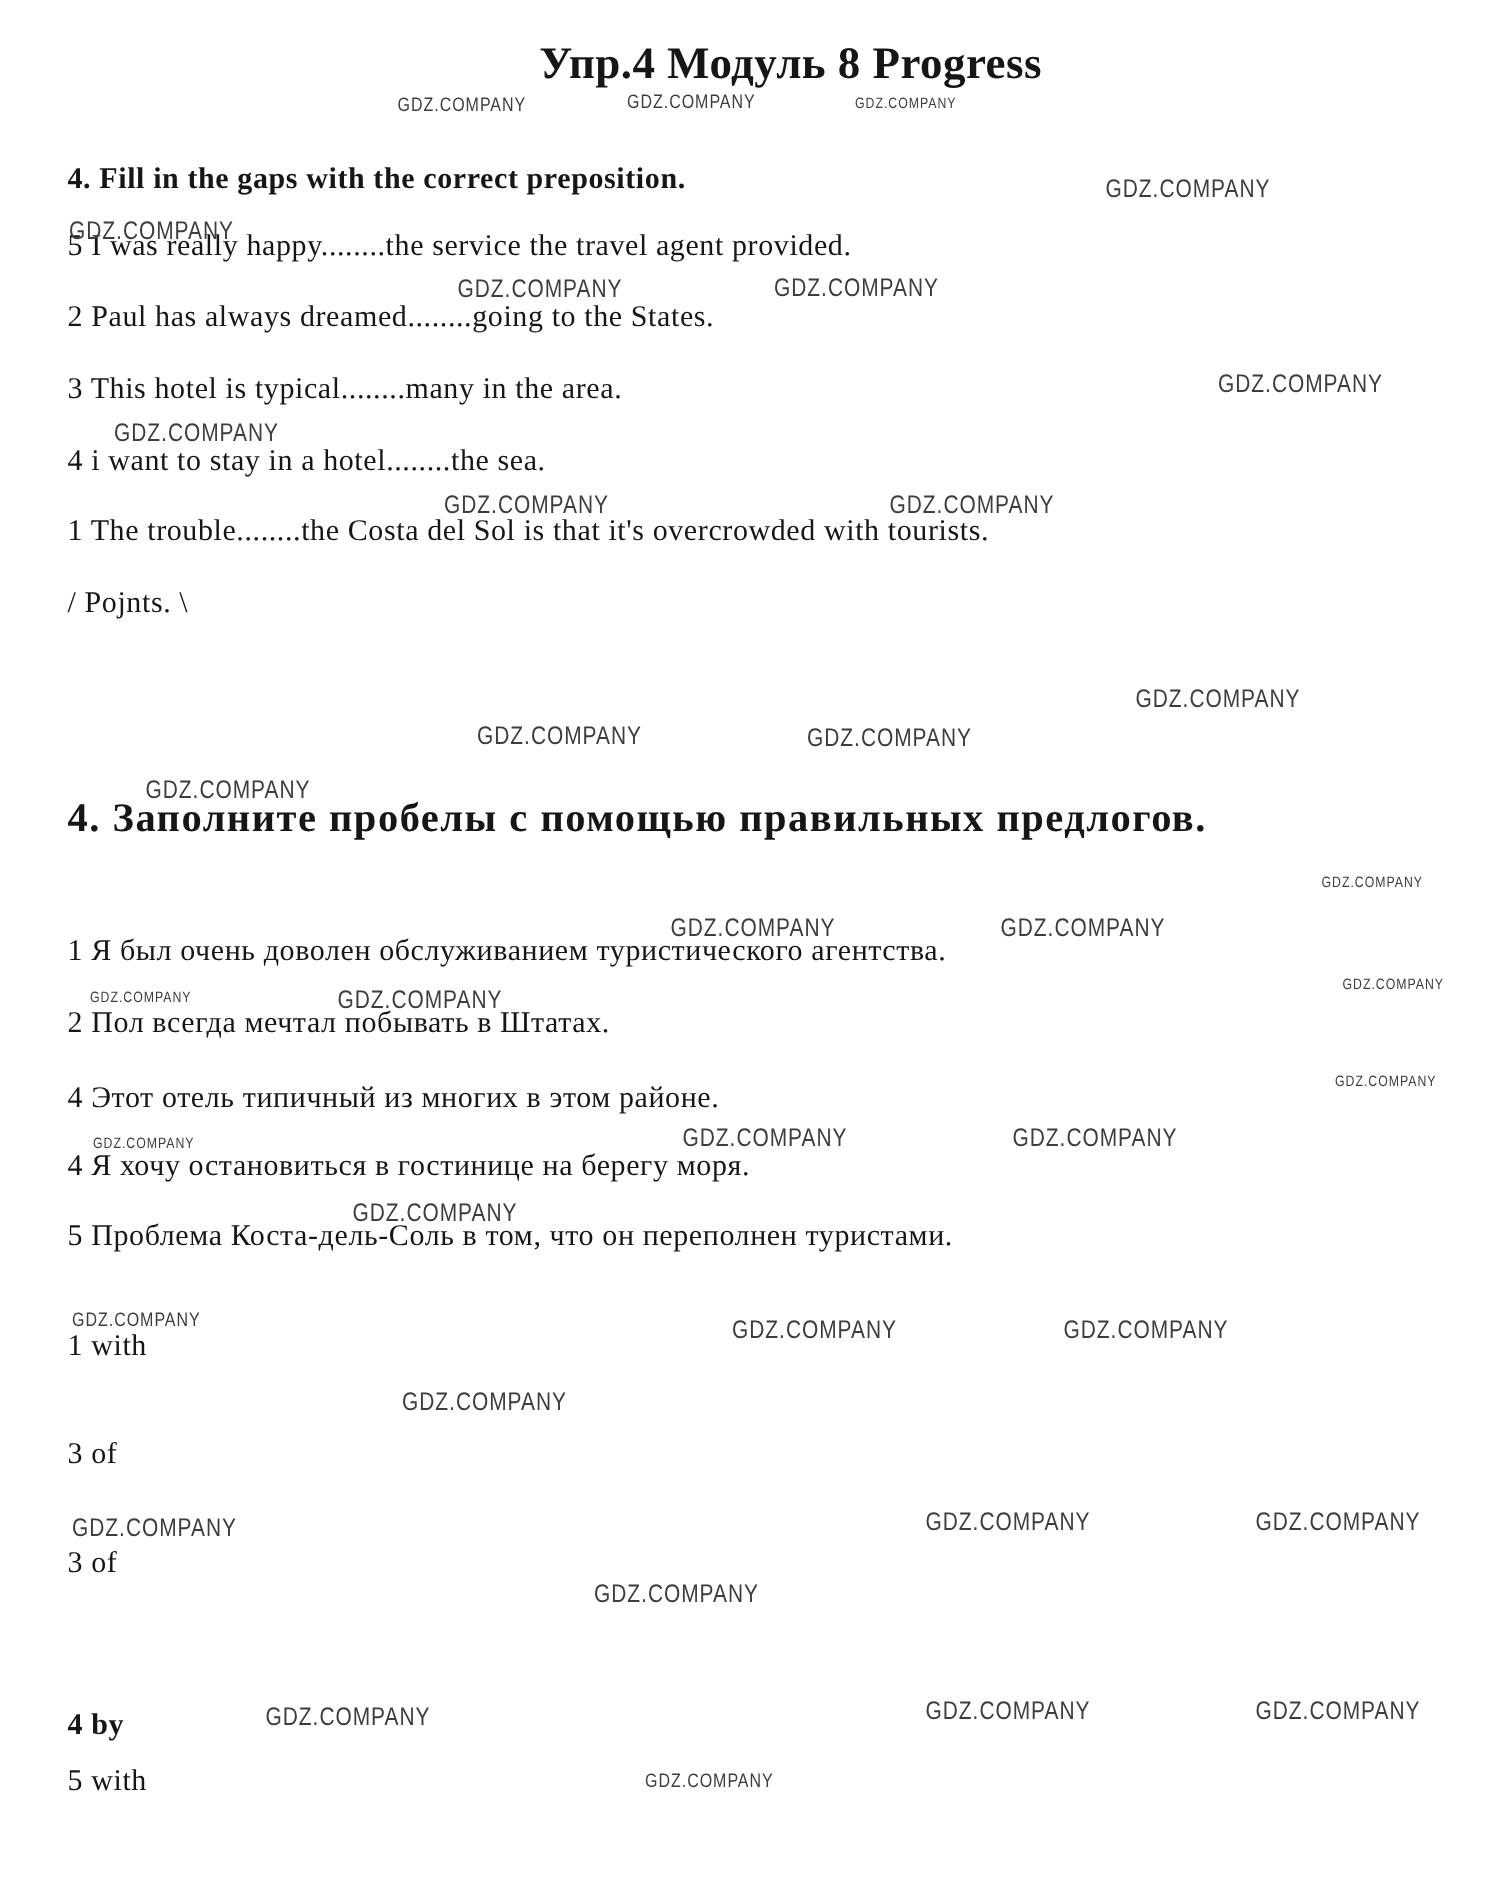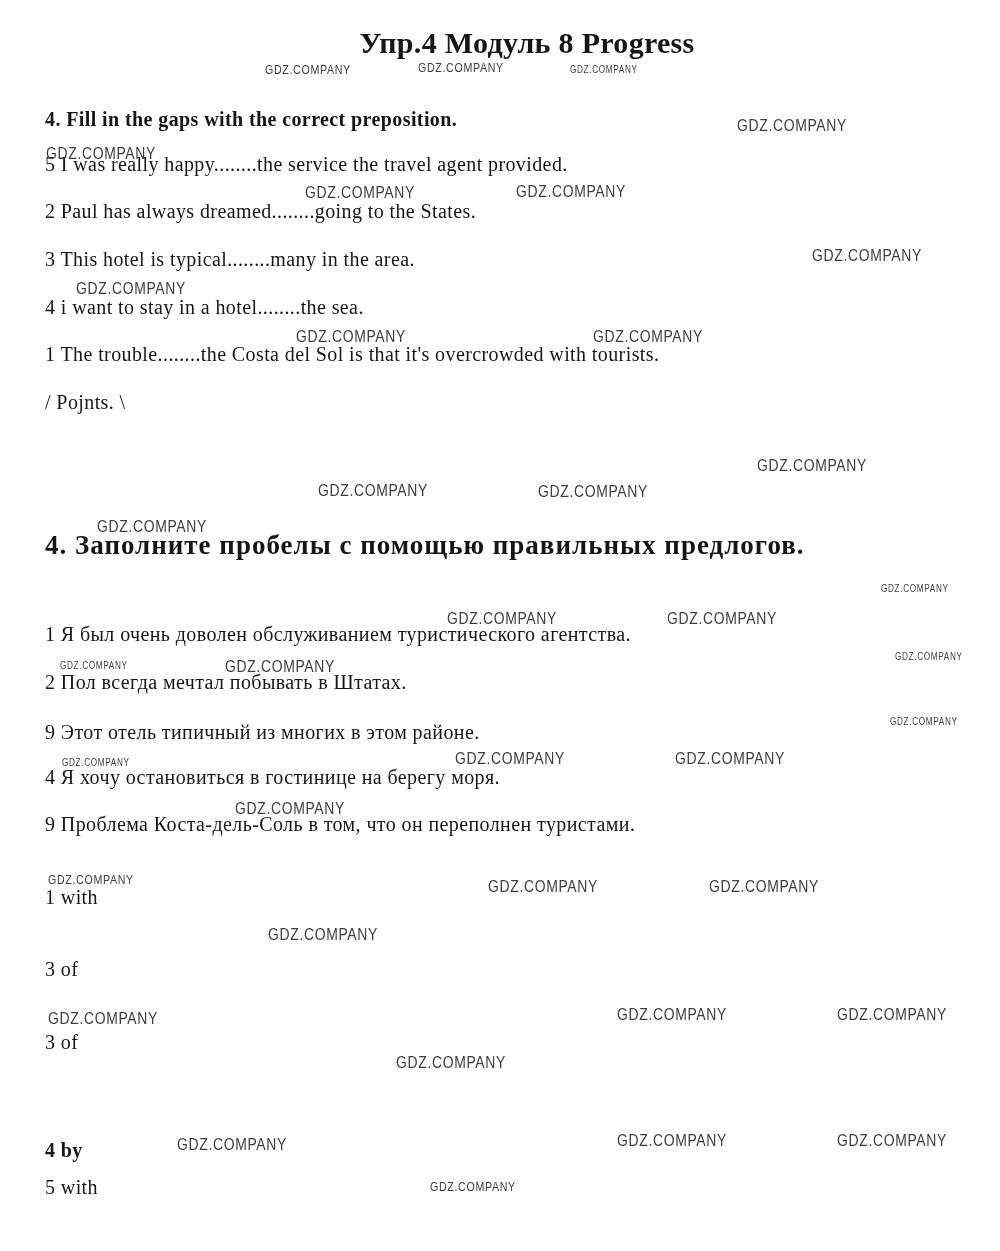--- a/index.html
+++ b/index.html
@@ -55,23 +55,23 @@
   <div class="line" style="left:45px; top:153px;">5 I was really happy........the service the travel agent provided.</div>
   <div class="line" style="left:45px; top:200px;">2 Paul has always dreamed........going to the States.</div>
   <div class="line" style="left:45px; top:248px;">3 This hotel is typical........many in the area.</div>
   <div class="line" style="left:45px; top:296px;">4 i want to stay in a hotel........the sea.</div>
   <div class="line" style="left:45px; top:343px;">1 The trouble........the Costa del Sol is that it's overcrowded with tourists.</div>
   <div class="line" style="left:45px; top:391px;">/ Pojnts. \</div>
 
   <div class="line bold ru-head" style="left:45px; top:530px;">4. Заполните пробелы с помощью правильных предлогов.</div>
   <div class="line" style="left:45px; top:623px;">1 Я был очень доволен обслуживанием туристического агентства.</div>
   <div class="line" style="left:45px; top:671px;">2 Пол всегда мечтал побывать в Штатах.</div>
-  <div class="line" style="left:45px; top:721px;">9 Этот отель типичный из многих в этом районе.</div>
+  <div class="line" style="left:45px; top:721px;">4 Этот отель типичный из многих в этом районе.</div>
   <div class="line" style="left:45px; top:766px;">4 Я хочу остановиться в гостинице на берегу моря.</div>
-  <div class="line" style="left:45px; top:813px;">9 Проблема Коста-дель-Соль в том, что он переполнен туристами.</div>
+  <div class="line" style="left:45px; top:813px;">5 Проблема Коста-дель-Соль в том, что он переполнен туристами.</div>
 
   <div class="line" style="left:45px; top:886px;">1 with</div>
   <div class="line" style="left:45px; top:958px;">3 of</div>
   <div class="line" style="left:45px; top:1031px;">3 of</div>
   <div class="line" style="left:45px; top:1139px;font-weight:bold;">4 by</div>
   <div class="line" style="left:45px; top:1176px;">5 with</div>
 
   <span class="wm wm-md" style="left:265px; top:62px;">GDZ.COMPANY</span>
   <span class="wm wm-md" style="left:418px; top:60px;">GDZ.COMPANY</span>
   <span class="wm wm-sm" style="left:570px; top:64px;">GDZ.COMPANY</span>

